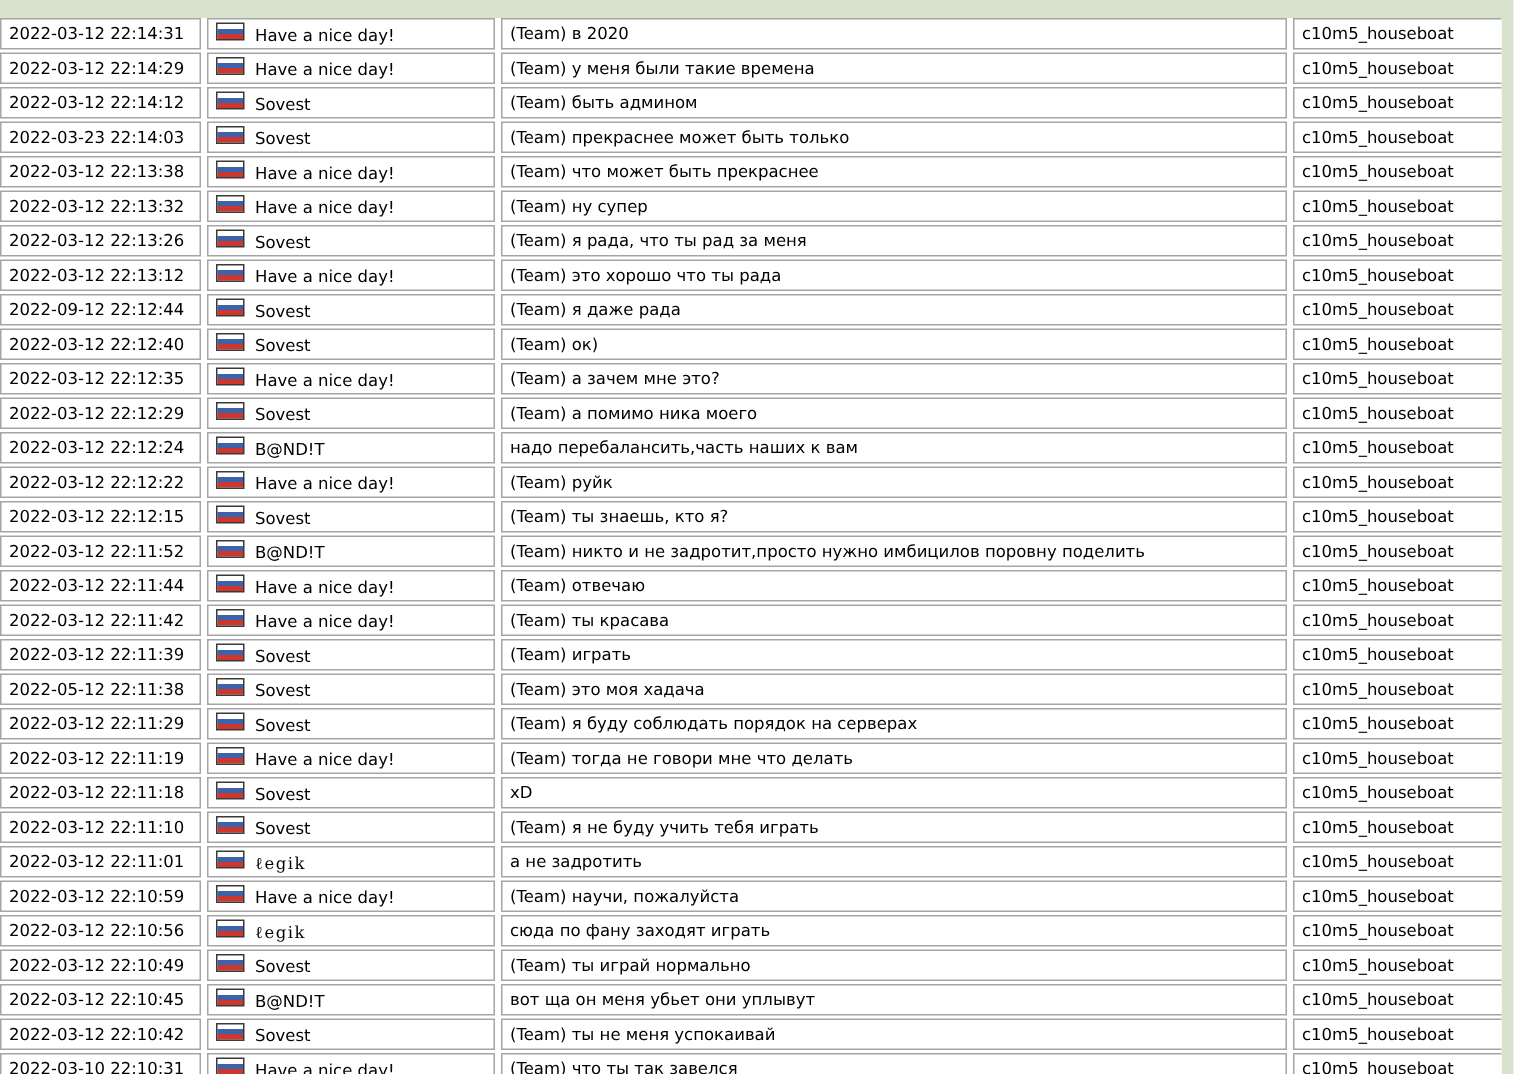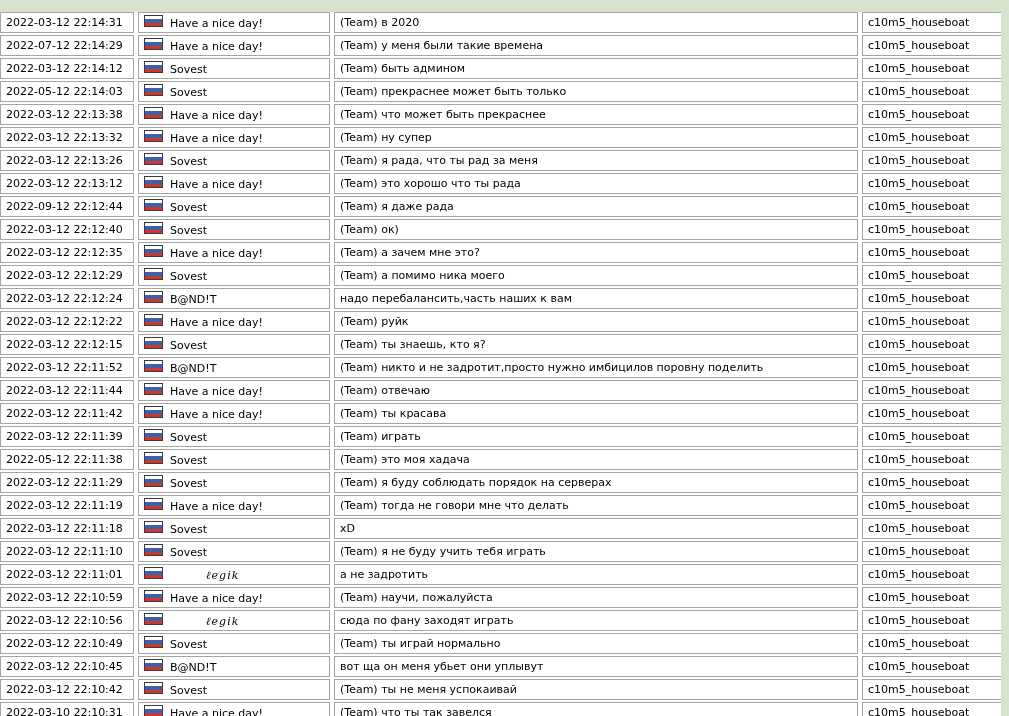--- a/index.html
+++ b/index.html
@@ -48,57 +48,55 @@
     width: 17px;
     height: 10px;
     border: 1px solid #3a3a3a;
     vertical-align: -1px;
     margin-right: 7px;
     box-shadow: inset 0 1px 0 rgba(255,255,255,.45);
   }
   .player-name { display: inline-block; vertical-align: middle; }
   .player-name.script {
     font-family: "DejaVu Serif", serif;
-    font-style: italic;
     letter-spacing: 1px;
-    margin-left: 36px;
   }
 </style>
 </head>
 <body>
 
 <div class="table-wrap">
   <table class="chatlog">
     <tbody>
         <tr>
     <td class="ts">2022-03-12 22:14:31</td>
     <td class="player">
       <span class="flag" style="background: linear-gradient(rgb(255, 255, 255) 0px, rgb(255, 255, 255) 33%, rgb(61, 98, 172) 33%, rgb(61, 98, 172) 66%, rgb(206, 55, 45) 66%, rgb(206, 55, 45) 100%);"></span><span class="player-name">Have a nice day!</span>
     </td>
     <td class="msg">(Team) в 2020</td>
     <td class="server">c10m5_houseboat</td>
   </tr>
         <tr>
-    <td class="ts">2022-07-12 22:14:29</td>
+    <td class="ts">2022-03-12 22:14:29</td>
     <td class="player">
       <span class="flag" style="background: linear-gradient(rgb(255, 255, 255) 0px, rgb(255, 255, 255) 33%, rgb(61, 98, 172) 33%, rgb(61, 98, 172) 66%, rgb(206, 55, 45) 66%, rgb(206, 55, 45) 100%);"></span><span class="player-name">Have a nice day!</span>
     </td>
     <td class="msg">(Team) у меня были такие времена</td>
     <td class="server">c10m5_houseboat</td>
   </tr>
         <tr>
     <td class="ts">2022-03-12 22:14:12</td>
     <td class="player">
       <span class="flag" style="background: linear-gradient(rgb(255, 255, 255) 0px, rgb(255, 255, 255) 33%, rgb(61, 98, 172) 33%, rgb(61, 98, 172) 66%, rgb(206, 55, 45) 66%, rgb(206, 55, 45) 100%);"></span><span class="player-name">Sovest</span>
     </td>
     <td class="msg">(Team) быть админом</td>
     <td class="server">c10m5_houseboat</td>
   </tr>
         <tr>
-    <td class="ts">2022-05-12 22:14:03</td>
+    <td class="ts">2022-03-23 22:14:03</td>
     <td class="player">
       <span class="flag" style="background: linear-gradient(rgb(255, 255, 255) 0px, rgb(255, 255, 255) 33%, rgb(61, 98, 172) 33%, rgb(61, 98, 172) 66%, rgb(206, 55, 45) 66%, rgb(206, 55, 45) 100%);"></span><span class="player-name">Sovest</span>
     </td>
     <td class="msg">(Team) прекраснее может быть только</td>
     <td class="server">c10m5_houseboat</td>
   </tr>
         <tr>
     <td class="ts">2022-03-12 22:13:38</td>
     <td class="player">
       <span class="flag" style="background: linear-gradient(rgb(255, 255, 255) 0px, rgb(255, 255, 255) 33%, rgb(61, 98, 172) 33%, rgb(61, 98, 172) 66%, rgb(206, 55, 45) 66%, rgb(206, 55, 45) 100%);"></span><span class="player-name">Have a nice day!</span>

